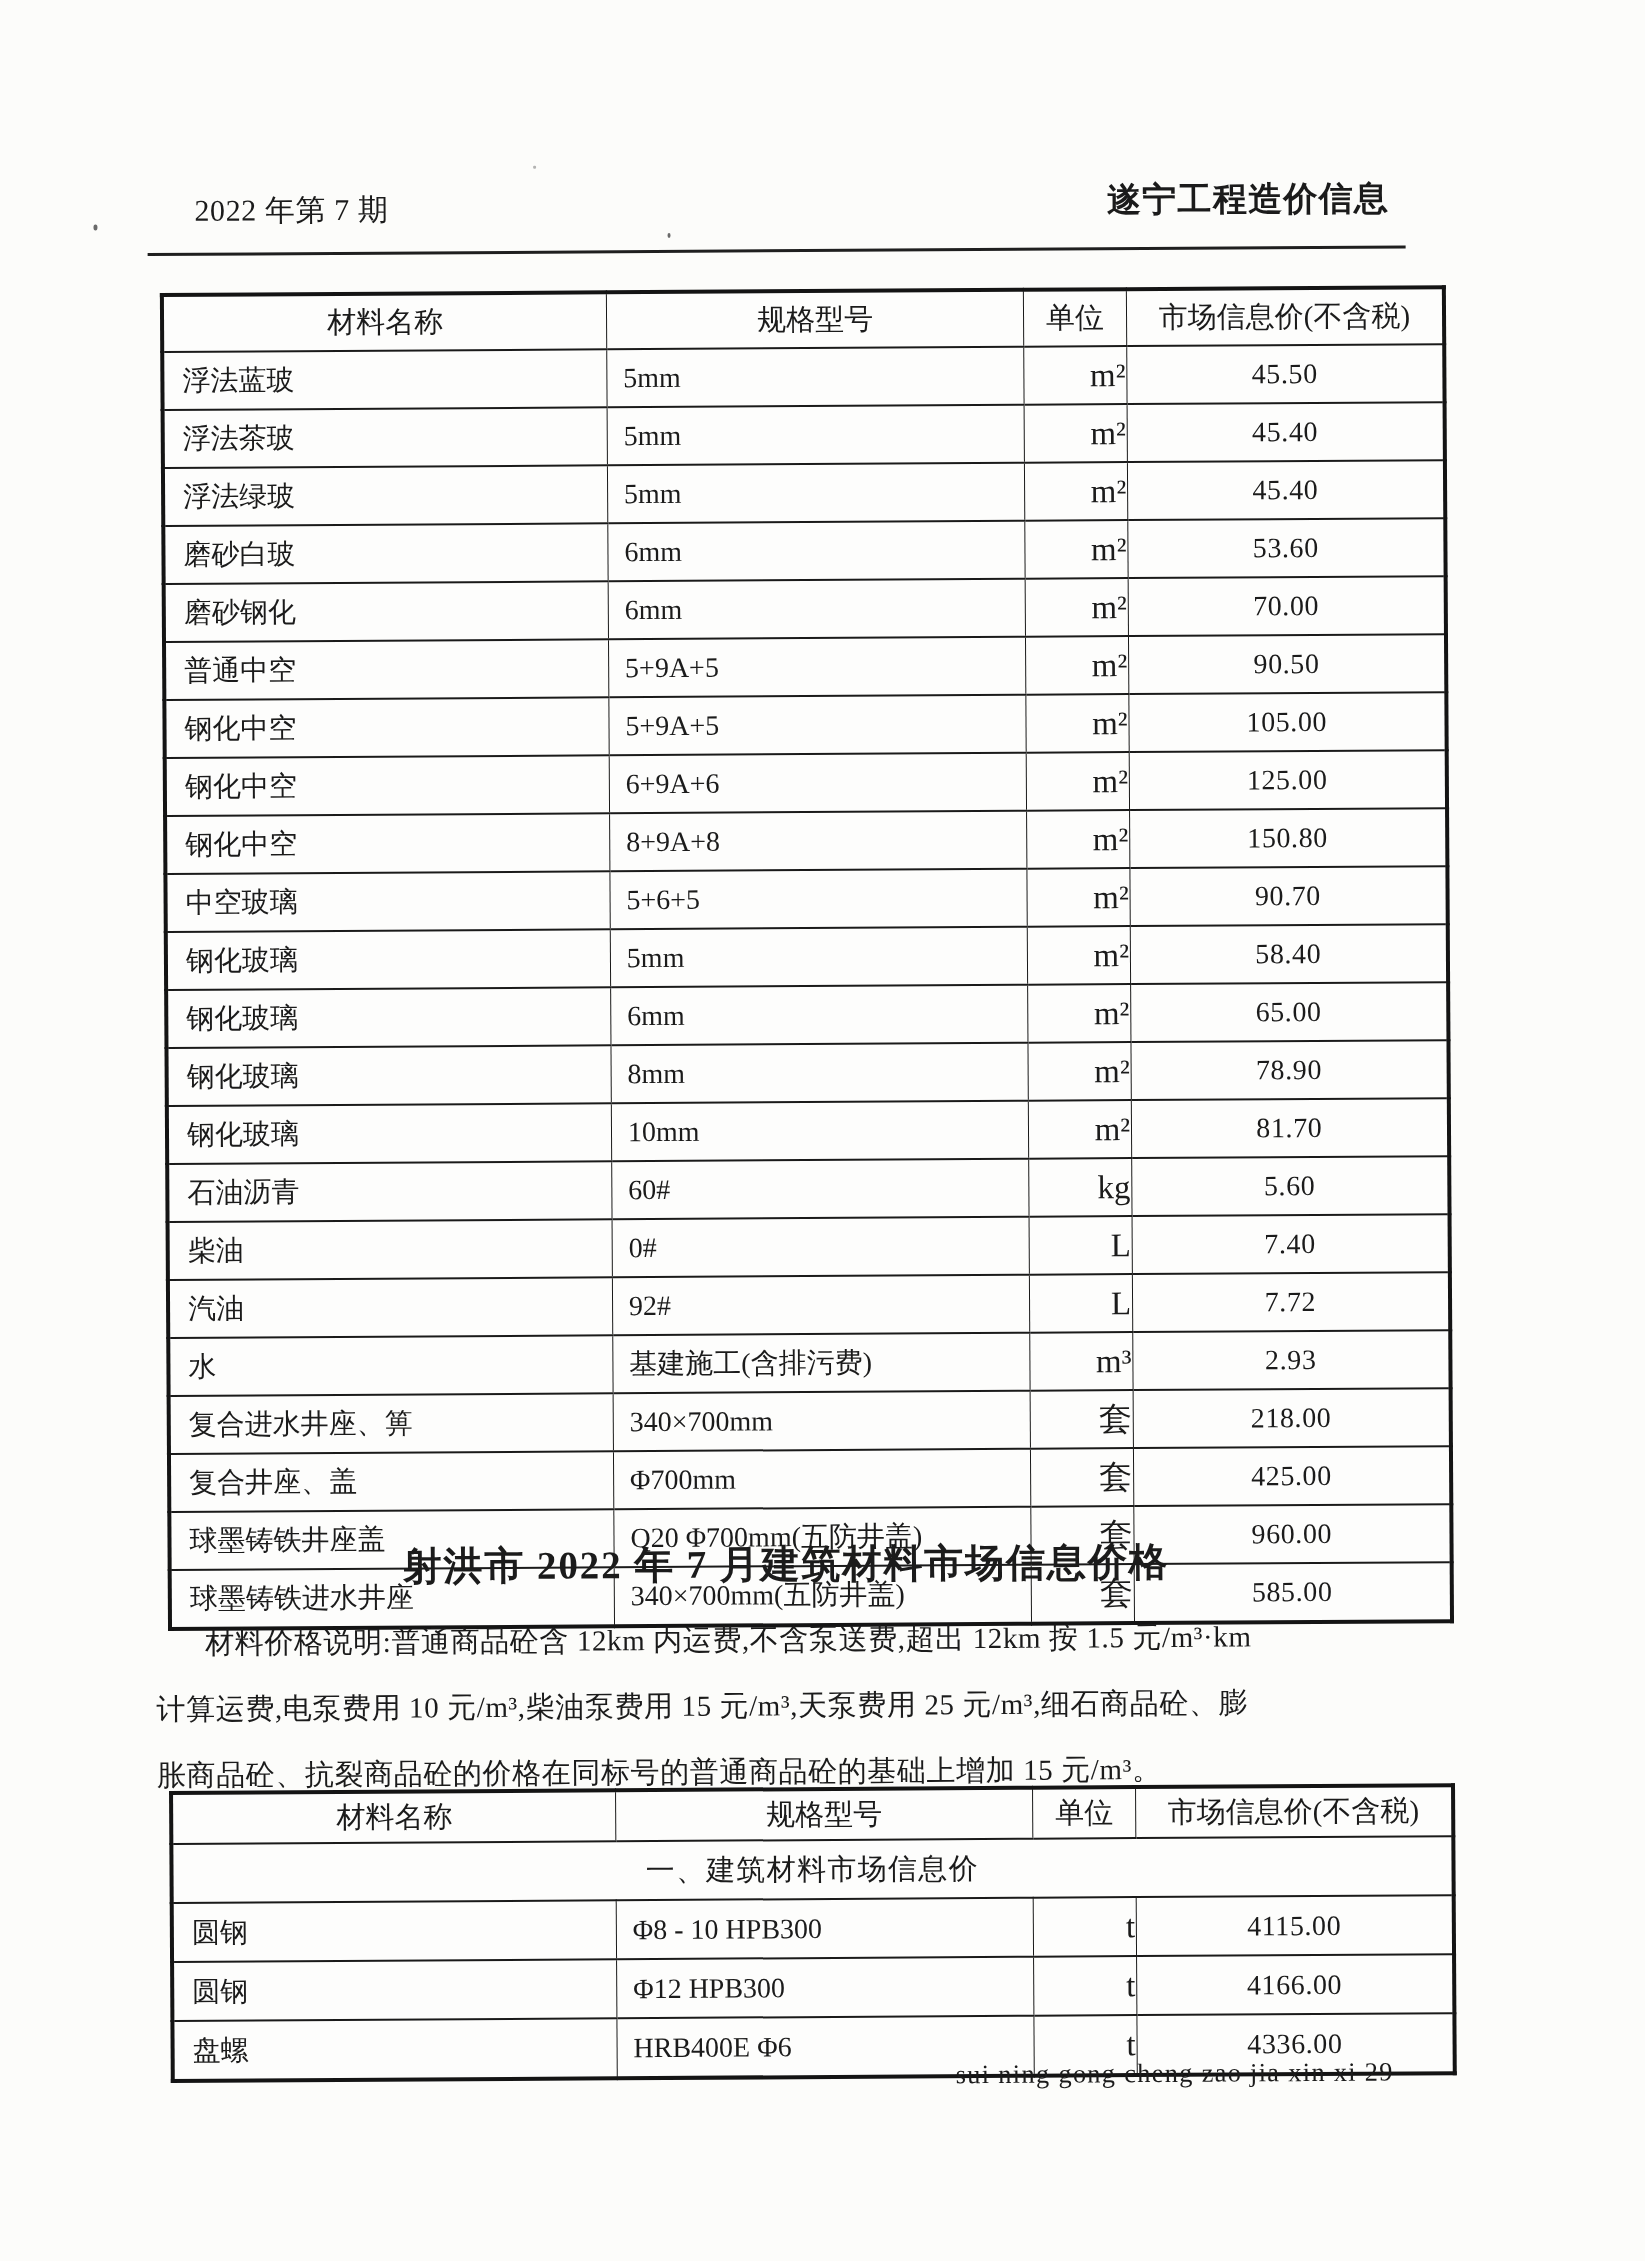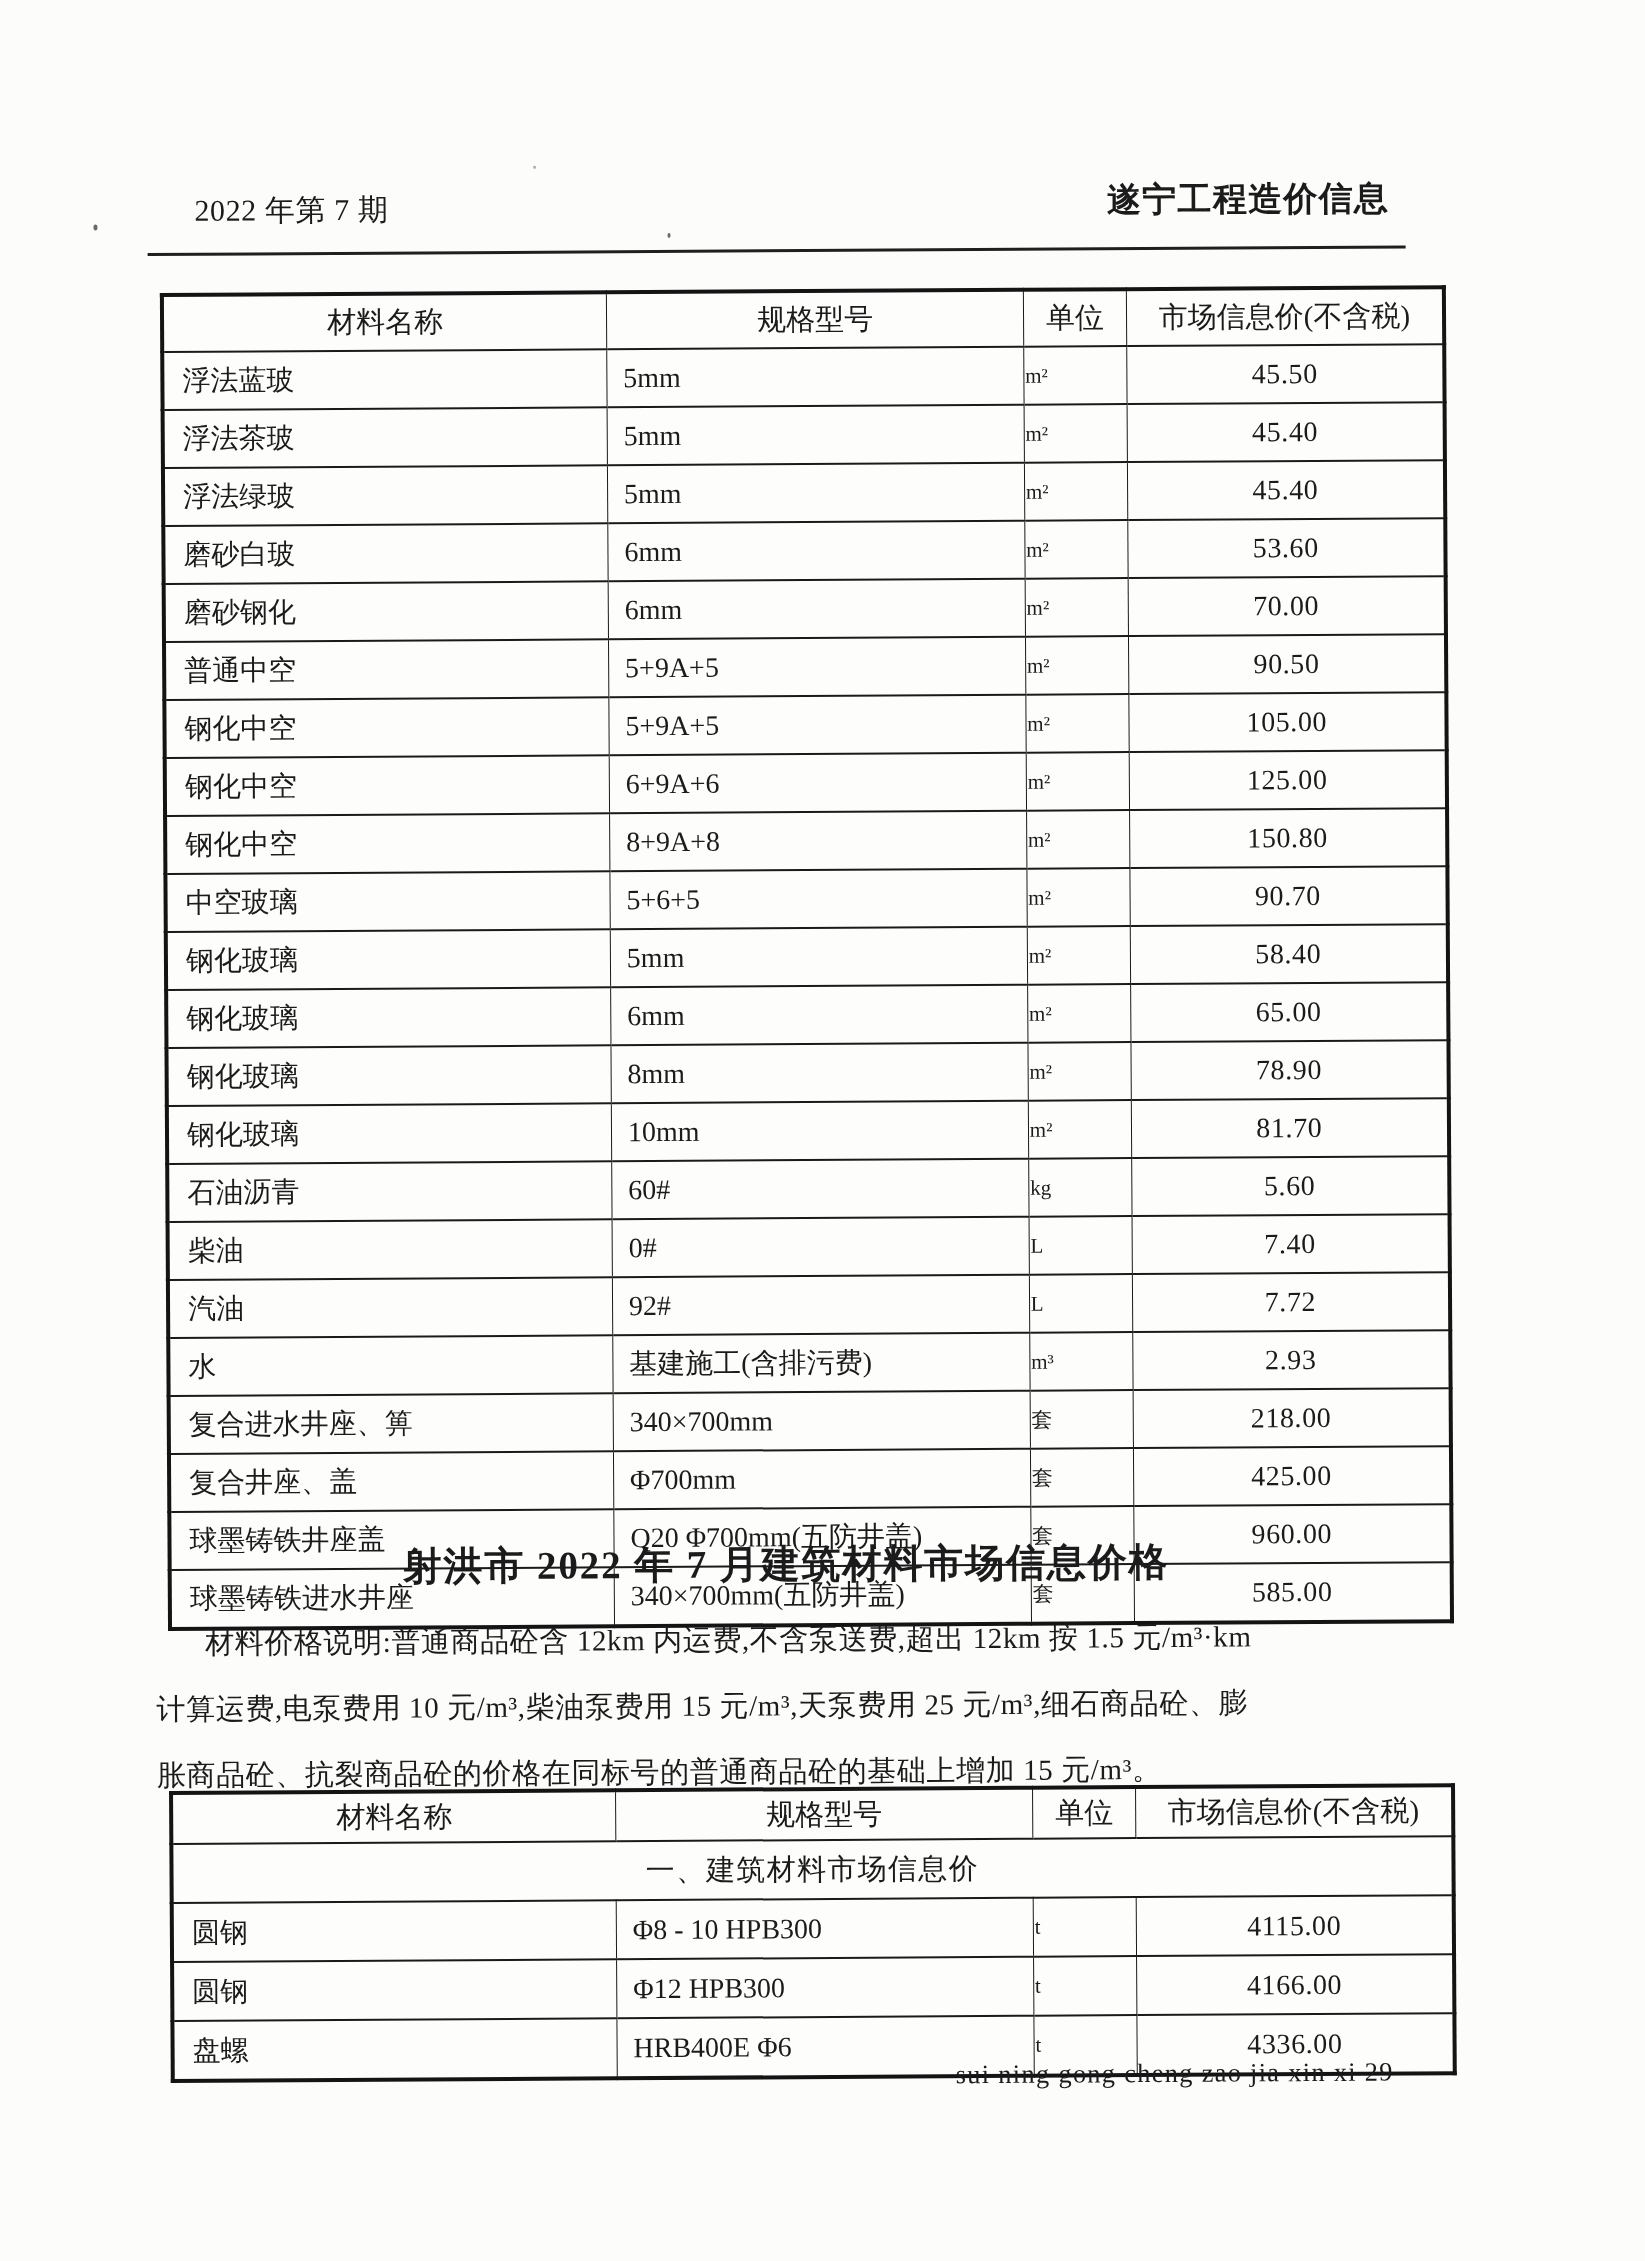--- a/index.html
+++ b/index.html
@@ -50,21 +50,21 @@
   }
   table.t2 th{height:48px;}
   table.t1 td{height:54px;}
   table.t2 td{height:55px;}
   table.price th:nth-child(1){width:432px;}
   table.price th:nth-child(2){width:405px;}
   table.price th:nth-child(3){width:92px;}
   table.price th:nth-child(4){width:304px;}
   td.c0{font-size:28px;text-align:left;padding-left:18px;}
   td.c1{font-size:28px;text-align:left;padding-left:15.5px;}
-  td.c2{font-size:21px;text-align:left;}
+  td.c2{font-size:33px;text-align:right;}
   td.c3{font-size:28px;text-align:center;letter-spacing:0.6px;}
   td.section-cell{
     font-size:29px;text-align:center;height:48px;letter-spacing:1.3px;
   }
   .doc-title{
     position:absolute;left:155px;top:1537px;width:1257px;
     text-align:center;font-size:39px;font-weight:bold;letter-spacing:1.9px;
     white-space:nowrap;
   }
   .notes{

